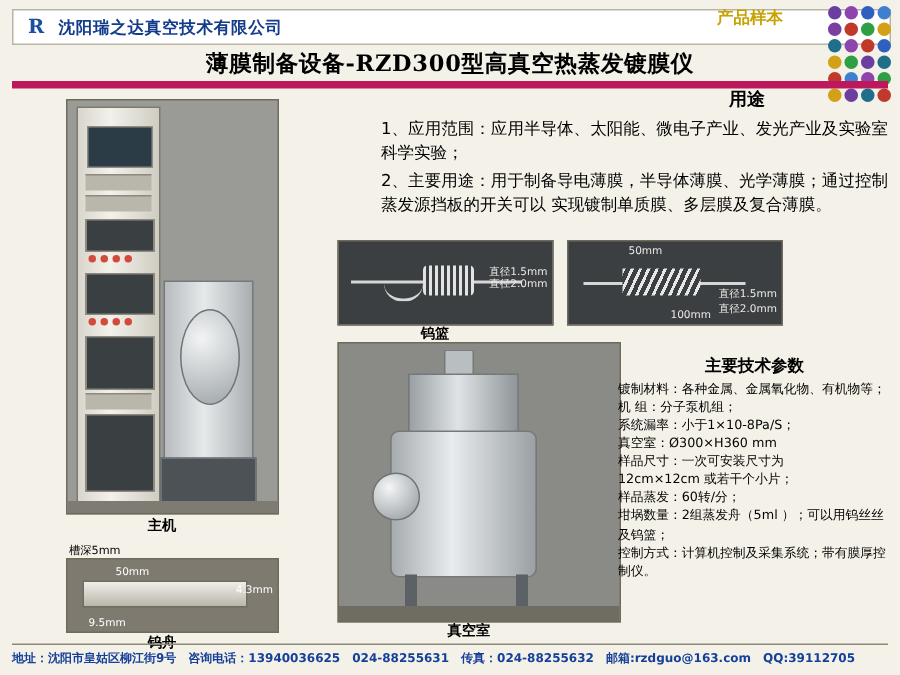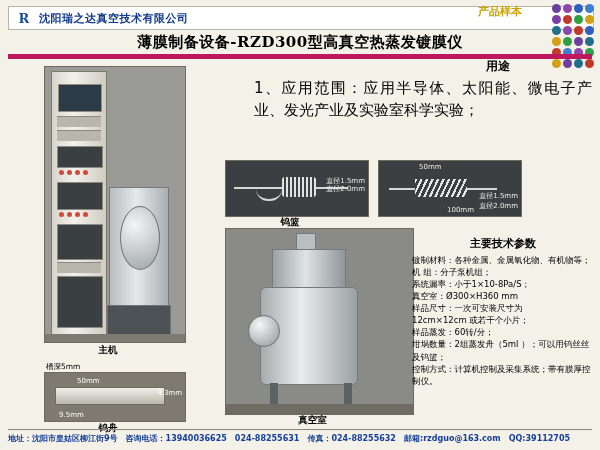--- a/index.html
+++ b/index.html
@@ -54,21 +54,21 @@
     letter-spacing:0.5px;
   }
 
   
   .usage-title{
     position:absolute;left:390px;top:58px;width:120px;
     text-align:right;font-size:12px;font-weight:bold;color:#000;
   }
   .usage-body{
     position:absolute;left:254px;top:78px;width:338px;
-    font-size:15px;line-height:1.45;color:#000;text-align:justify;
+    font-size:11px;line-height:1.45;color:#000;text-align:justify;
   }
   .usage-body p{margin:0 0 3px 0;}
 
   
   .photo{
     position:absolute;border:1px solid #6f6a5c;background:#9a9a96;
     overflow:hidden;
     padding-left:12px;
   }
   .cap{
@@ -259,20 +259,21 @@
       <i style="background: rgb(192, 57, 43);"></i>
     </div>
 
   <div class="title-band">
     <span class="title">薄膜制备设备-RZD300型高真空热蒸发镀膜仪</span>
   </div>
 
   <div class="usage-title">用途</div>
   <div class="usage-body">
     <p>1、应用范围：应用半导体、太阳能、微电子产业、发光产业及实验室科学实验；</p>
+    <p>2、主要用途：用于制备导电薄膜，半导体薄膜、光学薄膜；通过控制蒸发源挡板的开关可以 实现镀制单质膜、多层膜及复合薄膜。</p>
   </div>
 
   <div class="photo" id="main-photo">
     <div class="rack">
       <div class="screen"></div>
       <div class="slot" style="top:44px"></div>
       <div class="slot" style="top:58px"></div>
       <div class="panel" style="top:74px;height:20px"></div>
       <div class="btnrow" style="top:98px">
           <i></i>

